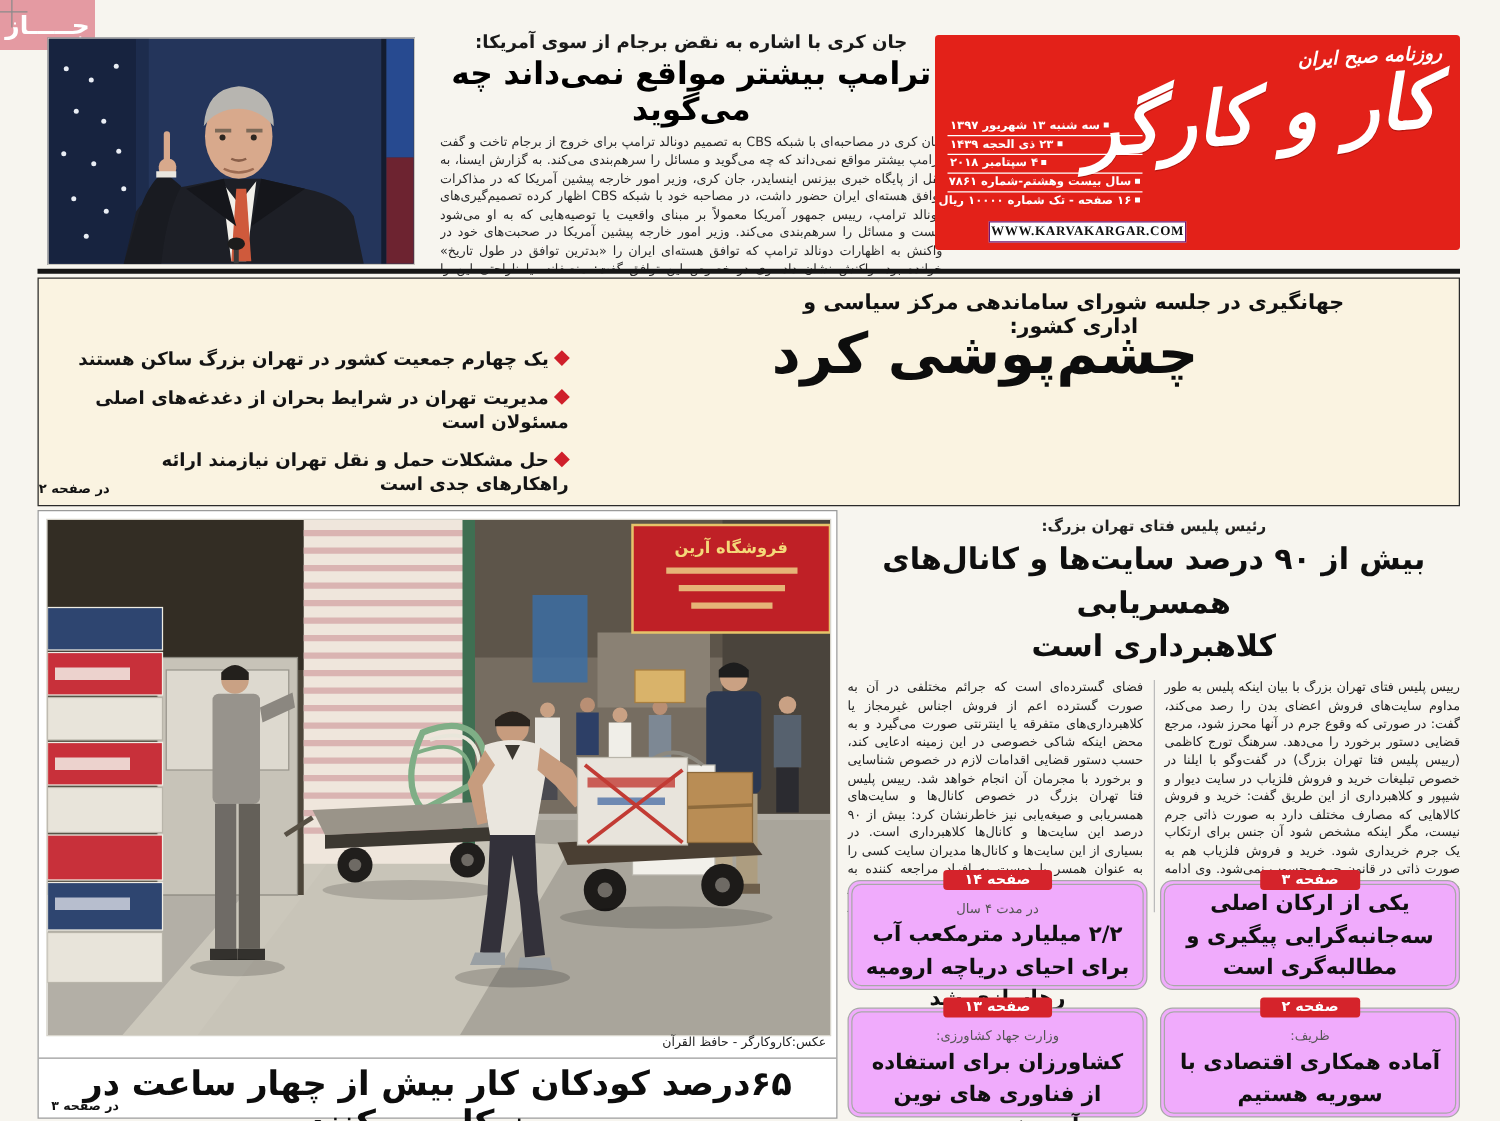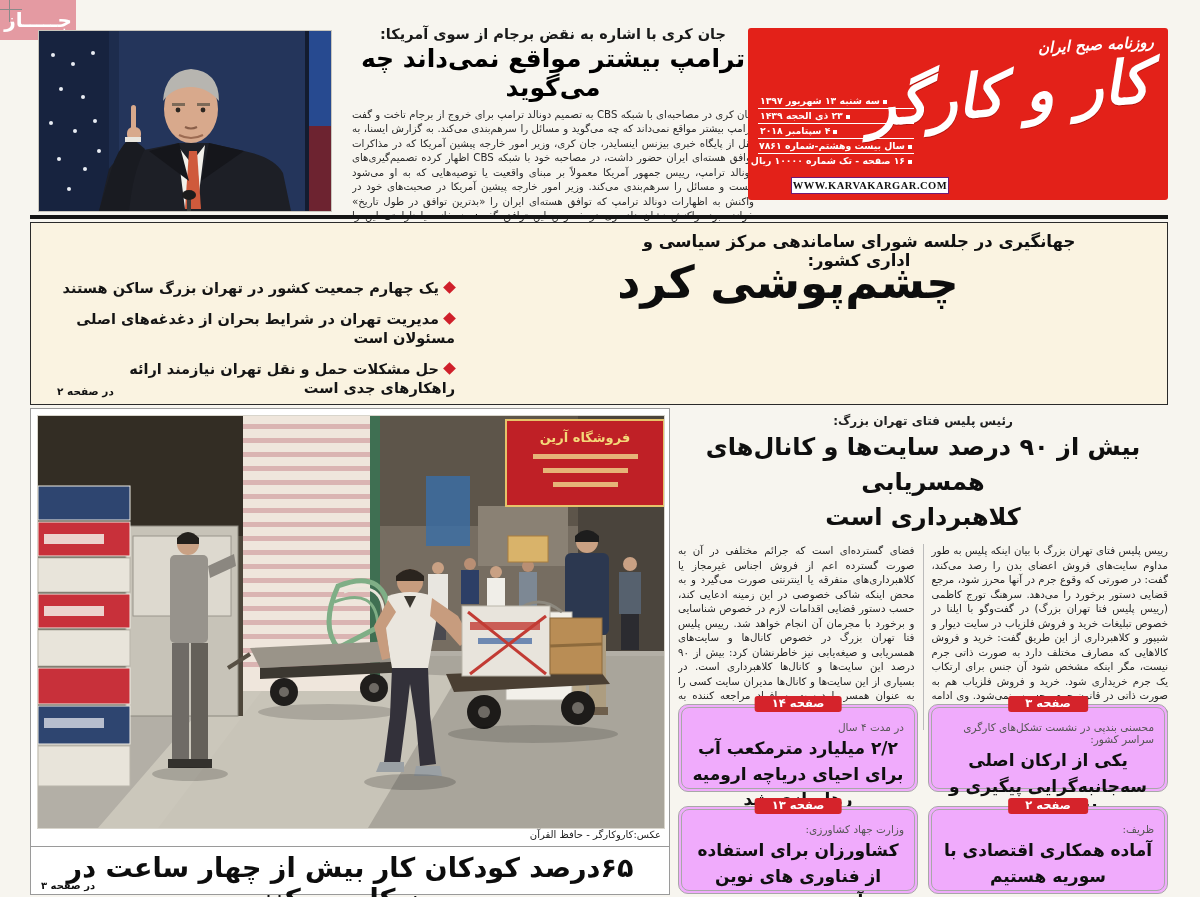--- a/index.html
+++ b/index.html
@@ -40,21 +40,21 @@
   .top-rule{left:30px;top:215px;width:1138px;height:4px;background:#151515;}
   .lead-box{left:30px;top:222px;width:1136px;height:181px;background:#faf3e1;border:1px solid #2a2a2a;}
   .lead-kicker{position:absolute;top:9px;right:78px;width:460px;text-align:center;
                font-size:16.5px;font-weight:bold;color:#111;}
   .lead-headline{position:absolute;top:26px;right:6px;width:746px;text-align:center;
                  font-size:45px;font-weight:bold;color:#0d0d0d;line-height:1.5;}
   .lead-bullets{position:absolute;top:56px;left:28px;width:396px;text-align:right;}
   .bullet-row{font-size:14.5px;font-weight:bold;color:#141414;margin-bottom:11px;line-height:1.35;}
   .diamond{display:inline-block;width:9px;height:9px;background:#cf1f2a;transform:rotate(45deg);
            margin-left:6px;margin-right:1px;vertical-align:1px;}
-  .lead-pageref{position:absolute;bottom:7px;left:26px;font-size:10.5px;font-weight:bold;color:#111;}
+  .lead-pageref{position:absolute;bottom:7px;left:0;font-size:10.5px;font-weight:bold;color:#111;}
 
   
   .photo-box{left:30px;top:408px;width:638px;height:485px;background:#fff;border:1px solid #9a9a9a;}
   .bazaar{position:absolute;left:6px;top:6px;width:626px;height:412px;border:1px solid #d8d5cc;}
   .photo-caption{position:absolute;top:420px;left:8px;right:8px;text-align:right;font-size:10px;color:#222;}
   .photo-divider{position:absolute;top:437px;left:0;width:100%;height:1px;background:#9a9a9a;}
   .photo-headline{position:absolute;top:443px;left:8px;right:8px;text-align:center;
                   font-size:27px;font-weight:bold;color:#0d0d0d;}
   .photo-pageref{position:absolute;bottom:3px;left:10px;font-size:10px;font-weight:bold;color:#111;}
 
@@ -67,21 +67,21 @@
   .pcol-r{border-left:1px solid #bbb;padding-left:8px;}
   .pcol-l{padding-right:8px;}
 
   
   .teasers{position:absolute;top:296px;left:0;width:100%;height:190px;display:grid;
            grid-template-columns:1fr 1fr;grid-template-rows:1fr 1fr;column-gap:10px;row-gap:14px;}
   .teaser{position:relative;border:1px solid #a8a8a8;border-radius:10px;background:#f0abfc;}
   .teaser-inner{position:absolute;inset:2px;border:1px solid #a8a8a8;border-radius:8px;}
   .tab{position:absolute;top:-9px;left:50%;transform:translateX(-50%);background:#d5232b;color:#fff;
        font-size:11.5px;font-weight:bold;padding:0 17px 2px;border-radius:3px;z-index:2;white-space:nowrap;}
-  .teaser-kicker{margin-top:13px;text-align:right;font-size:10.5px;color:#555;padding:0 10px;}
+  .teaser-kicker{margin-top:13px;text-align:center;font-size:10.5px;color:#555;padding:0 10px;}
   .teaser-headline{margin-top:3px;text-align:center;font-size:17px;font-weight:bold;color:#101010;
                    line-height:1.5;padding:0 10px;}
 </style>
 </head>
 <body>
 
 <div class="page">
 
   <div class="abs corner-ad">جـــــاز</div>
   <div class="abs cropmark-h"></div>
@@ -346,21 +346,20 @@
       <div class="pcol pcol-r">رییس پلیس فتای تهران بزرگ با بیان اینکه پلیس به طور مداوم سایت‌های فروش اعضای بدن را رصد می‌کند، گفت: در صورتی که وقوع جرم در آنها محرز شود، مرجع قضایی دستور برخورد را می‌دهد. سرهنگ تورج کاظمی (رییس پلیس فتا تهران بزرگ) در گفت‌وگو با ایلنا در خصوص تبلیغات خرید و فروش فلزیاب در سایت دیوار و شیپور و کلاهبرداری از این طریق گفت: خرید و فروش کالاهایی که مصارف مختلف دارد به صورت ذاتی جرم نیست، مگر اینکه مشخص شود آن جنس برای ارتکاب یک جرم خریداری شود. خرید و فروش فلزیاب هم به صورت ذاتی در قانون جرم محسوب نمی‌شود. وی ادامه داد: اگر در این حوزه مورد جرمی واقع شود یا کسی مدعی شود و از طریق مراجع قضایی اعلام شکایت کند، پلیس برخورد قانونی خواهد کرد. سایت دیوار</div>
       <div class="pcol pcol-l">
         <span>فضای گسترده‌ای است که جرائم مختلفی در آن به صورت گسترده اعم از فروش اجناس غیرمجاز یا کلاهبرداری‌های متفرقه یا اینترنتی صورت می‌گیرد و به محض اینکه شاکی خصوصی در این زمینه ادعایی کند، حسب دستور قضایی اقدامات لازم در خصوص شناسایی و برخورد با مجرمان آن انجام خواهد شد. رییس پلیس فتا تهران بزرگ در خصوص کانال‌ها و سایت‌های همسریابی و صیغه‌یابی نیز خاطرنشان کرد: بیش از ۹۰ درصد این سایت‌ها و کانال‌ها کلاهبرداری است. در بسیاری از این سایت‌ها و کانال‌ها مدیران سایت کسی را به عنوان همسر یا دوست به افراد مراجعه کننده به سایت معرفی نمی‌کنند، بلکه با دریافت مبالغی از قربانیان، از منظر عموم ناپدید شده و آن سایت را از دسترس خارج می‌کنند. </span>
       </div>
     </div>
 
     <div class="teasers">
       <div class="teaser">
         <div class="tab">صفحه ۳</div>
         <div class="teaser-inner">
-          <div class="teaser-kicker">محسنی بندپی در نشست تشکل‌های کارگری سراسر کشور:</div>
           <div class="teaser-headline">یکی از ارکان اصلی سه‌جانبه‌گرایی پیگیری و مطالبه‌گری است</div>
         </div>
       </div>
       <div class="teaser">
         <div class="tab">صفحه ۱۴</div>
         <div class="teaser-inner">
           <div class="teaser-kicker">در مدت ۴ سال</div>
           <div class="teaser-headline">۲/۲ میلیارد مترمکعب آب برای احیای دریاچه ارومیه رهاسازی شد</div>
         </div>
       </div>

